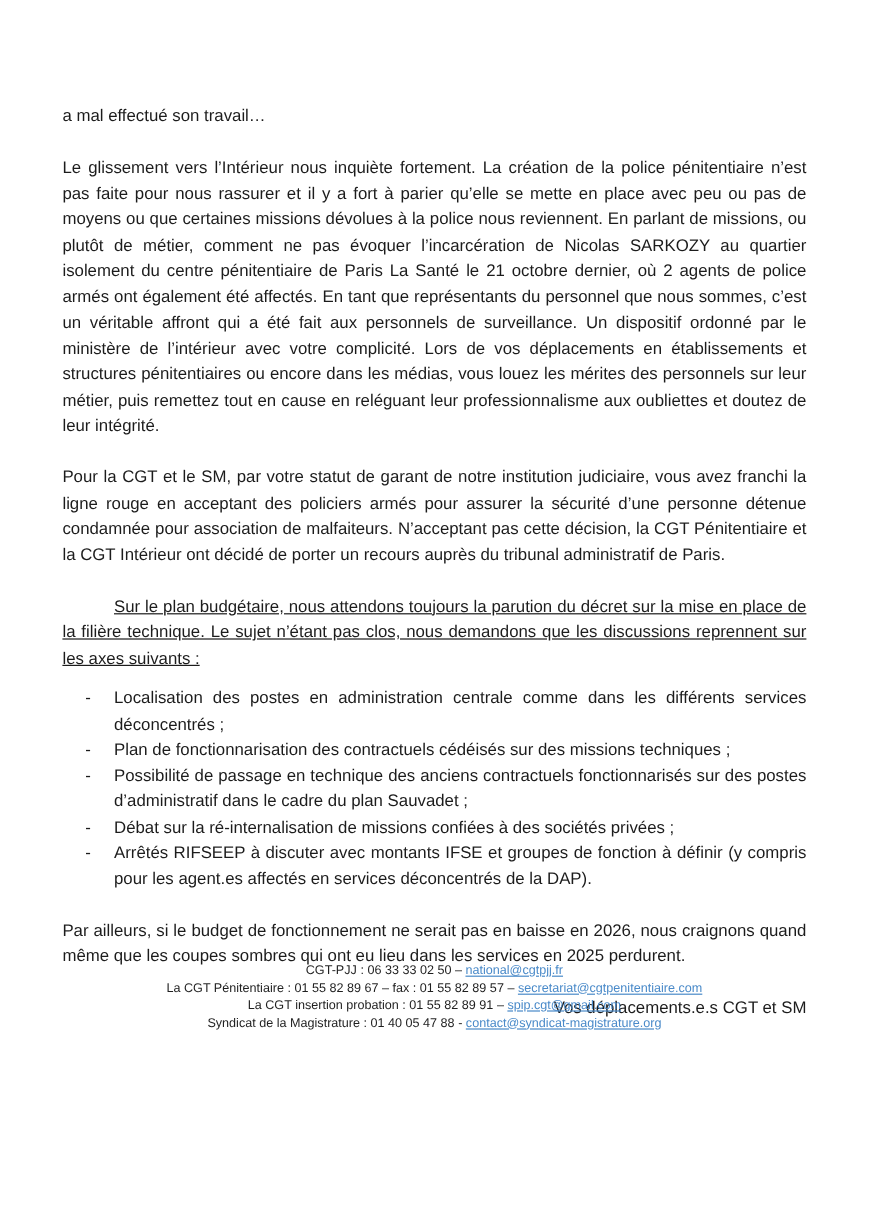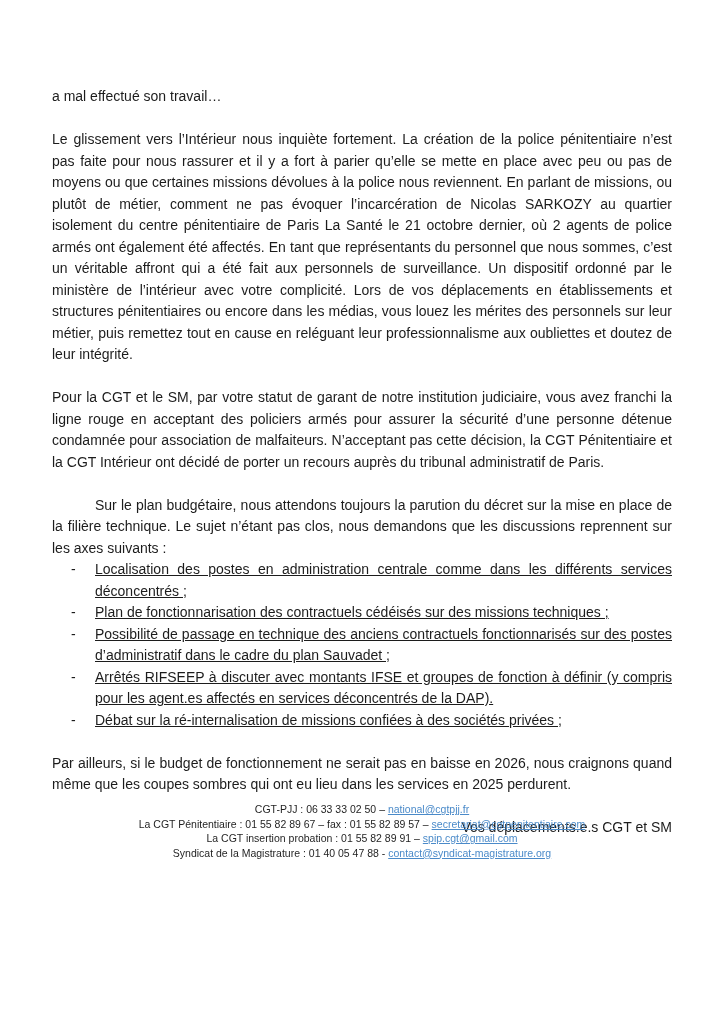--- a/index.html
+++ b/index.html
@@ -24,34 +24,34 @@
     left: 52px;
     right: 52px;
     font-size: 14px;
     line-height: 21.5px;
     text-align: justify;
   }
   .para {
     margin: 0 0 21.5px 0;
   }
   .para.no-gap {
-    margin-bottom: 0;
+    margin-bottom: 12px;
+    text-decoration: underline;
   }
   .para.first-line-indent {
     text-indent: 43px;
   }
   .bullets {
     list-style: none;
     margin: 0 0 21.5px 0;
     padding: 0 0 0 43px;
   }
   .bullets li {
     position: relative;
     text-align: justify;
-    text-decoration: underline;
   }
   .bullets li::before {
     content: "-";
     position: absolute;
     left: -24px;
     top: 0;
   }
   .signature {
     margin: 0;
     text-align: right;
@@ -87,22 +87,22 @@
     <p class="para">Le glissement vers l’Intérieur nous inquiète fortement. La création de la police pénitentiaire n’est pas faite pour nous rassurer et il y a fort à parier qu’elle se mette en place avec peu ou pas de moyens ou que certaines missions dévolues à la police nous reviennent. En parlant de missions, ou plutôt de métier, comment ne pas évoquer l’incarcération de Nicolas SARKOZY au quartier isolement du centre pénitentiaire de Paris La Santé le 21 octobre dernier, où 2 agents de police armés ont également été affectés. En tant que représentants du personnel que nous sommes, c’est un véritable affront qui a été fait aux personnels de surveillance. Un dispositif ordonné par le ministère de l’intérieur avec votre complicité. Lors de vos déplacements en établissements et structures pénitentiaires ou encore dans les médias, vous louez les mérites des personnels sur leur métier, puis remettez tout en cause en reléguant leur professionnalisme aux oubliettes et doutez de leur intégrité.</p>
 
     <p class="para">Pour la CGT et le SM, par votre statut de garant de notre institution judiciaire, vous avez franchi la ligne rouge en acceptant des policiers armés pour assurer la sécurité d’une personne détenue condamnée pour association de malfaiteurs. N’acceptant pas cette décision, la CGT Pénitentiaire et la CGT Intérieur ont décidé de porter un recours auprès du tribunal administratif de Paris.</p>
 
     <p class="para no-gap first-line-indent">Sur le plan budgétaire, nous attendons toujours la parution du décret sur la mise en place de la filière technique. Le sujet n’étant pas clos, nous demandons que les discussions reprennent sur les axes suivants :</p>
 
     <ul class="bullets">
       <li>Localisation des postes en administration centrale comme dans les différents services déconcentrés ;</li>
       <li>Plan de fonctionnarisation des contractuels cédéisés sur des missions techniques ;</li>
       <li>Possibilité de passage en technique des anciens contractuels fonctionnarisés sur des postes d’administratif dans le cadre du plan Sauvadet ;</li>
+      <li>Débat sur la ré-internalisation de missions confiées à des sociétés privées ;</li>
       <li>Arrêtés RIFSEEP à discuter avec montants IFSE et groupes de fonction à définir (y compris pour les agent.es affectés en services déconcentrés de la DAP).</li>
-      <li>Débat sur la ré-internalisation de missions confiées à des sociétés privées ;</li>
     </ul>
 
     <p class="para">Par ailleurs, si le budget de fonctionnement ne serait pas en baisse en 2026, nous craignons quand même que les coupes sombres qui ont eu lieu dans les services en 2025 perdurent.</p>
 
     <p class="signature">Vos déplacements.e.s CGT et SM</p>
 
   </main>
 
   <footer class="footer">
 

